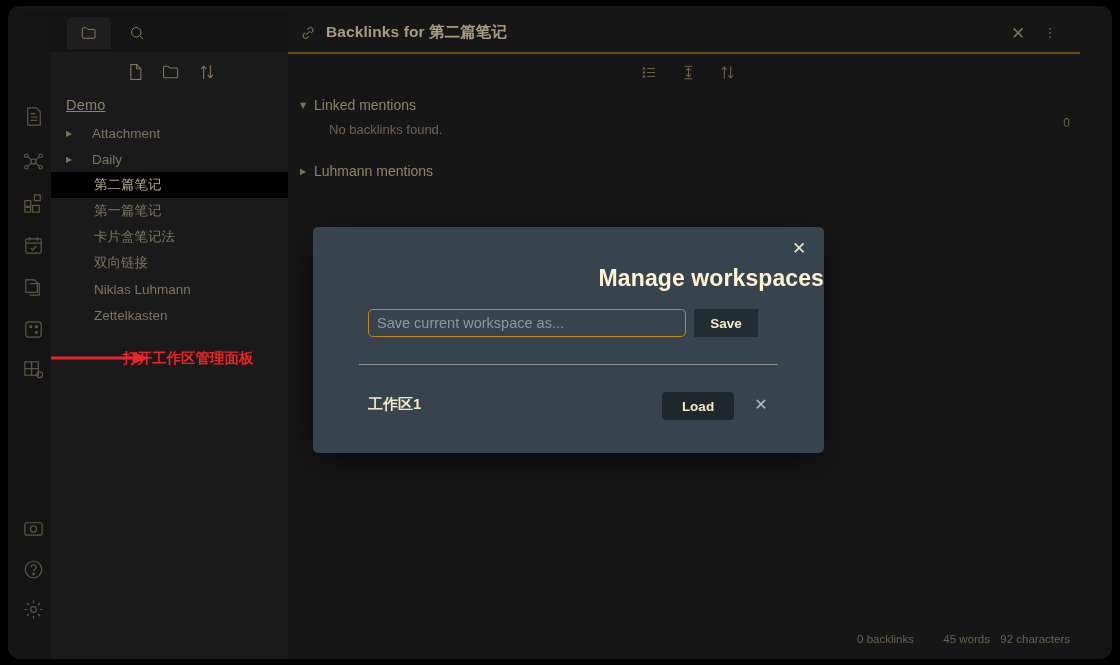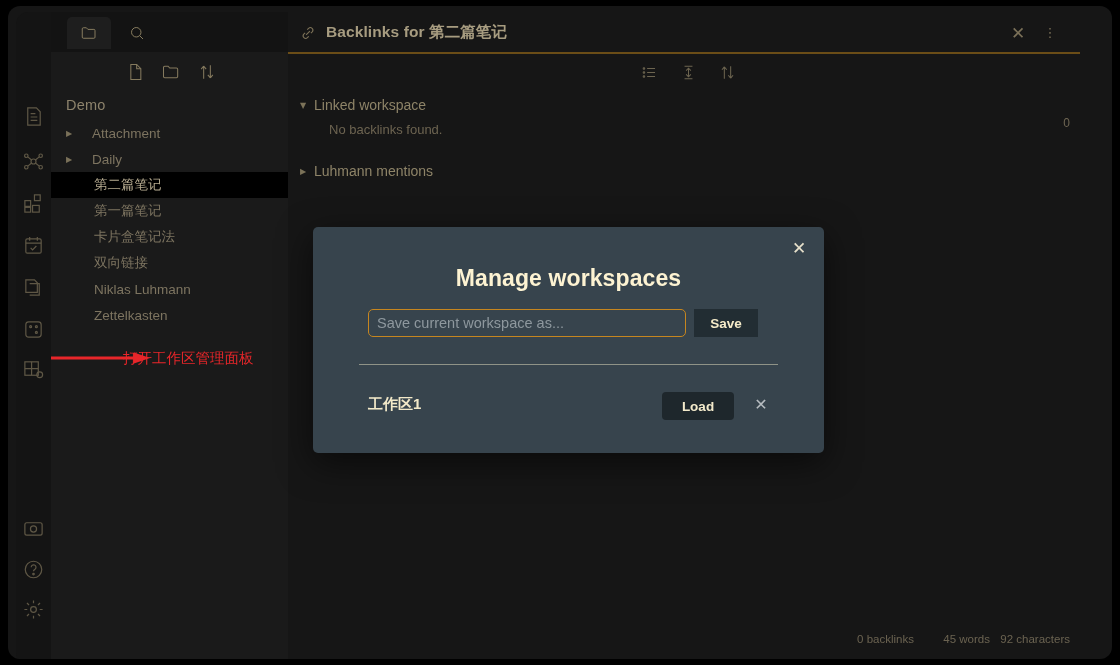--- a/index.html
+++ b/index.html
@@ -88,21 +88,21 @@
     width: 22px; height: 22px;
   }
   .sb-tool svg { width: 20px; height: 20px; display: block; }
   .sb-tool svg * { stroke: #857a5e; fill: none; stroke-width: 1.25; }
   .sb-tool.a { left: 74px; }
   .sb-tool.b { left: 110px; }
   .sb-tool.c { left: 146px; }
 
   .vault-name {
     position: absolute; left: 15px; top: 85px;
-    font-size: 14.5px; color: #8d836c; letter-spacing: .2px;
+    font-size: 14.5px; color: #8d836c; letter-spacing: .2px; text-decoration: underline;
   }
 
   .tree { position: absolute; left: 0; top: 108px; right: 0; }
   .tree-row {
     position: relative;
     height: 26px;
     display: flex; align-items: center;
     padding-left: 15px;
     font-size: 13.5px;
     color: #7d7460;
@@ -121,21 +121,21 @@
   .annot-arrow {
     position: absolute;
     left: 42px; top: 346px;
     width: 100px; height: 12px;
   }
   .annot-text-1 {
     position: absolute;
     left: 115px; top: 343px;
     font-size: 14.5px; color: #e8262a;
     font-family: "DejaVu Sans", sans-serif;
-    font-weight: 400;
+    font-weight: 700;
     white-space: nowrap;
   }
   .annot-text-2 {
     position: absolute;
     left: 637px; top: 424px;
     font-size: 14.5px; color: #cc2026;
     font-family: "DejaVu Sans", sans-serif;
     font-weight: 600;
     white-space: nowrap;
   }
@@ -233,21 +233,21 @@
     right: 14px; top: 10px;
     width: 22px; height: 22px;
     text-align: center; line-height: 22px;
     font-size: 17px;
     color: #e6e0cb;
     font-family: "DejaVu Sans", sans-serif;
   }
   .modal-title {
     position: absolute;
     left: 0; right: 0; top: 38px;
-    text-align: center;
+    text-align: right;
     font-size: 23px; font-weight: 700;
     color: #fdf3d2;
     letter-spacing: .1px;
   }
   .ws-input {
     position: absolute;
     left: 55px; top: 82px;
     width: 318px; height: 28px;
     background: #37444d;
     border: 1.4px solid #c6861f;
@@ -366,21 +366,21 @@
           <svg viewBox="0 0 24 24">
             <path d="M8 20V5M8 5L5 8.5M8 5l3 3.5"></path>
             <path d="M16 4v15M16 19l-3-3.5M16 19l3-3.5"></path>
           </svg>
         </span>
       </div>
 
       <div class="section">
         <div class="sec-head">
           <span class="tri">▼</span>
-          <span>Linked workspace</span>
+          <span>Linked mentions</span>
         </div>
         <div class="sec-empty">No backlinks found.</div>
       </div>
 
       <div class="section" style="margin-top:16px">
         <div class="sec-head">
           <span class="tri">▶</span>
           <span>Luhmann mentions</span>
         </div>
       </div>

